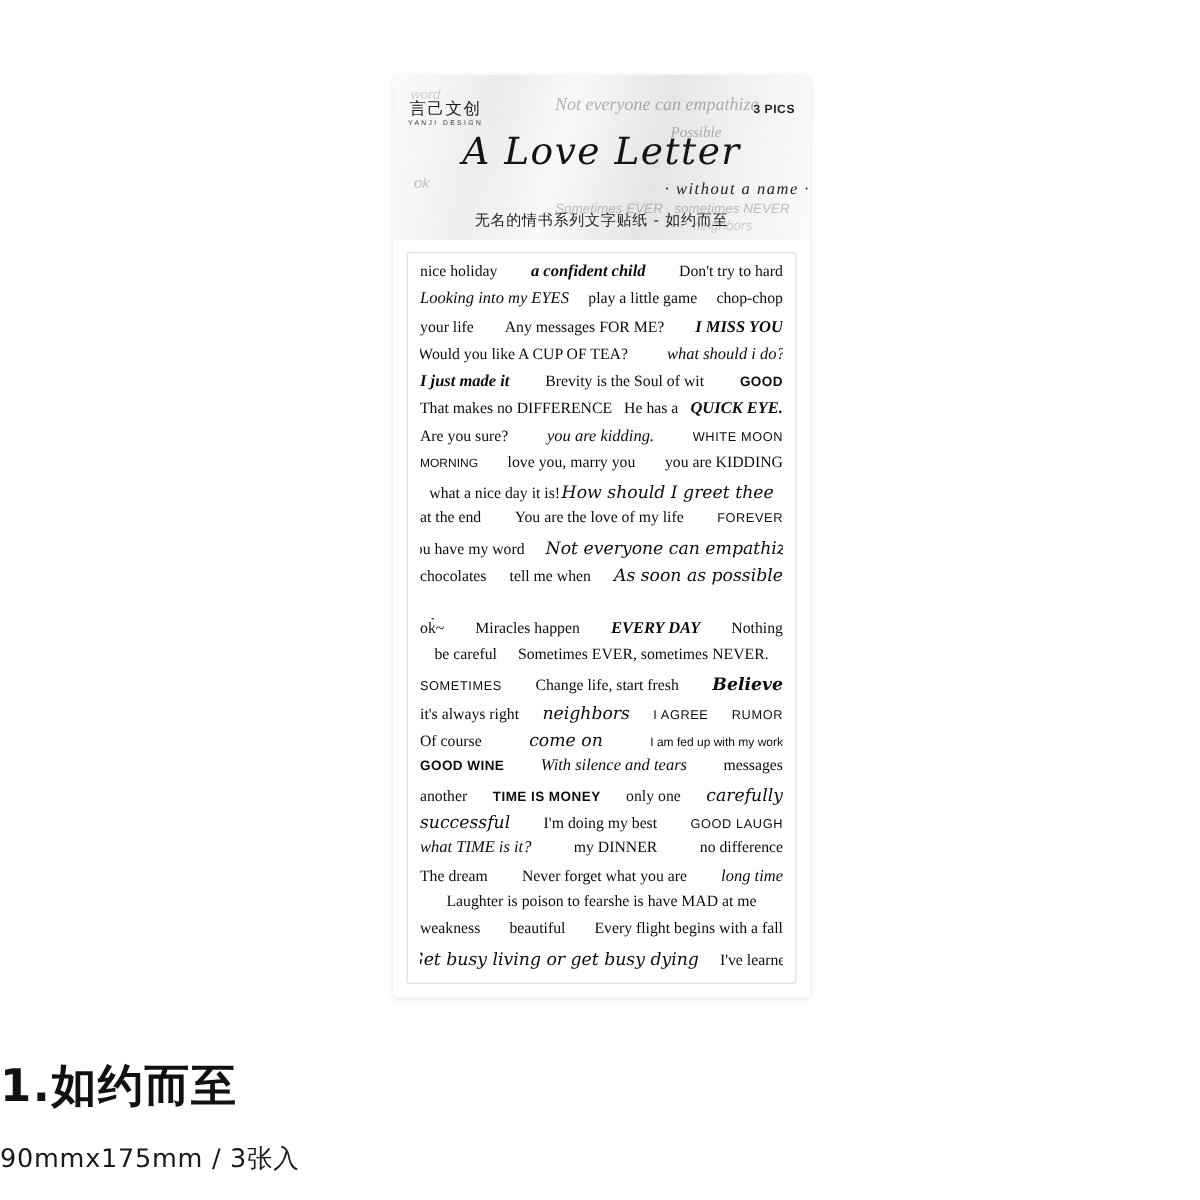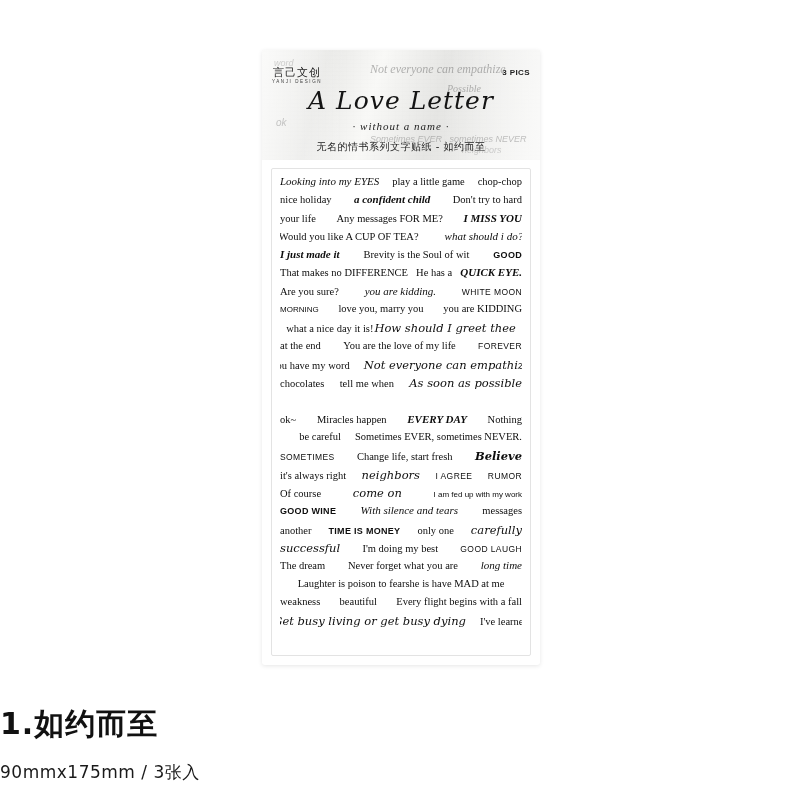--- a/index.html
+++ b/index.html
@@ -97,21 +97,21 @@
     font-family: "DejaVu Serif", serif;
     font-style: italic;
     font-size: 25px;
     color: #141414;
     letter-spacing: 1px;
   }
   .title-sub {
     position: absolute;
     left: 0; right: 0;
     top: 70px;
-    text-align: center;
+    text-align: right;
     font-family: "Liberation Serif", serif;
     font-style: italic;
     font-size: 11px;
     color: #222;
     letter-spacing: 1px;
   }
   .title-cn {
     position: absolute;
     left: 0; right: 0;
     top: 90px;
@@ -207,28 +207,28 @@
     <div class="pics-badge">3 PICS</div>
 
     <div class="title-script">A Love Letter</div>
     <div class="title-sub">· without a name ·</div>
     <div class="title-cn">无名的情书系列文字贴纸 - 如约而至</div>
   </div>
 
   <div class="sheet">
     <div class="lines" id="lines">
         <div class="line">
+          <span class="ph s-serif">nice holiday</span>
+          <span class="ph s-bold-i">a confident child</span>
+          <span class="ph s-serif">Don't try to hard</span>
+        </div>
+        <div class="line">
           <span class="ph s-serif-i">Looking into my EYES</span>
           <span class="ph s-serif">play a little game</span>
           <span class="ph s-serif">chop-chop</span>
-        </div>
-        <div class="line">
-          <span class="ph s-serif">nice holiday</span>
-          <span class="ph s-bold-i">a confident child</span>
-          <span class="ph s-serif">Don't try to hard</span>
         </div>
         <div class="line">
           <span class="ph s-serif">your life</span>
           <span class="ph s-serif">Any messages FOR ME?</span>
           <span class="ph s-bold-i">I MISS YOU</span>
         </div>
         <div class="line center" style="gap: 26px; display: flex;">
           <span class="ph s-serif">Would you like A CUP OF TEA?</span>
           <span class="ph s-serif-i">what should i do?</span>
         </div>
@@ -273,21 +273,21 @@
         <div class="line center" style="gap: 14px; display: flex; flex-direction: column;">
           <span class="ph s-serif-i">we want to build a BEAUTIFUL LIFE</span>
           <span class="ph s-serif">a long story</span>
         </div>
         <div class="line">
           <span class="ph s-serif">ok~</span>
           <span class="ph s-serif">Miracles happen</span>
           <span class="ph s-bold-i">EVERY DAY</span>
           <span class="ph s-serif">Nothing</span>
         </div>
-        <div class="line center" style="gap: 14px; display: flex; justify-content: flex-end;">
+        <div class="line center" style="gap: 14px; display: flex;">
           <span class="ph s-serif">be careful</span>
           <span class="ph s-serif">Sometimes EVER, sometimes NEVER.</span>
         </div>
         <div class="line">
           <span class="ph s-caps">SOMETIMES</span>
           <span class="ph s-serif">Change life, start fresh</span>
           <span class="ph s-script-b">Believe</span>
         </div>
         <div class="line">
           <span class="ph s-serif">it's always right</span>
@@ -310,20 +310,25 @@
           <span class="ph s-caps-b">TIME IS MONEY</span>
           <span class="ph s-serif">only one</span>
           <span class="ph s-script">carefully</span>
         </div>
         <div class="line">
           <span class="ph s-script">successful</span>
           <span class="ph s-serif">I'm doing my best</span>
           <span class="ph s-caps">GOOD LAUGH</span>
         </div>
         <div class="line">
+          <span class="ph s-serif-i">what TIME is it?</span>
+          <span class="ph s-serif">my DINNER</span>
+          <span class="ph s-serif">no difference</span>
+        </div>
+        <div class="line">
           <span class="ph s-serif">The dream</span>
           <span class="ph s-serif">Never forget what you are</span>
           <span class="ph s-serif-i">long time</span>
         </div>
         <div class="line center" style="display: flex;">
           <span class="ph s-serif">Laughter is poison to fear</span>
           <span class="ph s-serif">she is have MAD at me</span>
         </div>
         <div class="line">
           <span class="ph s-serif">weakness</span>

